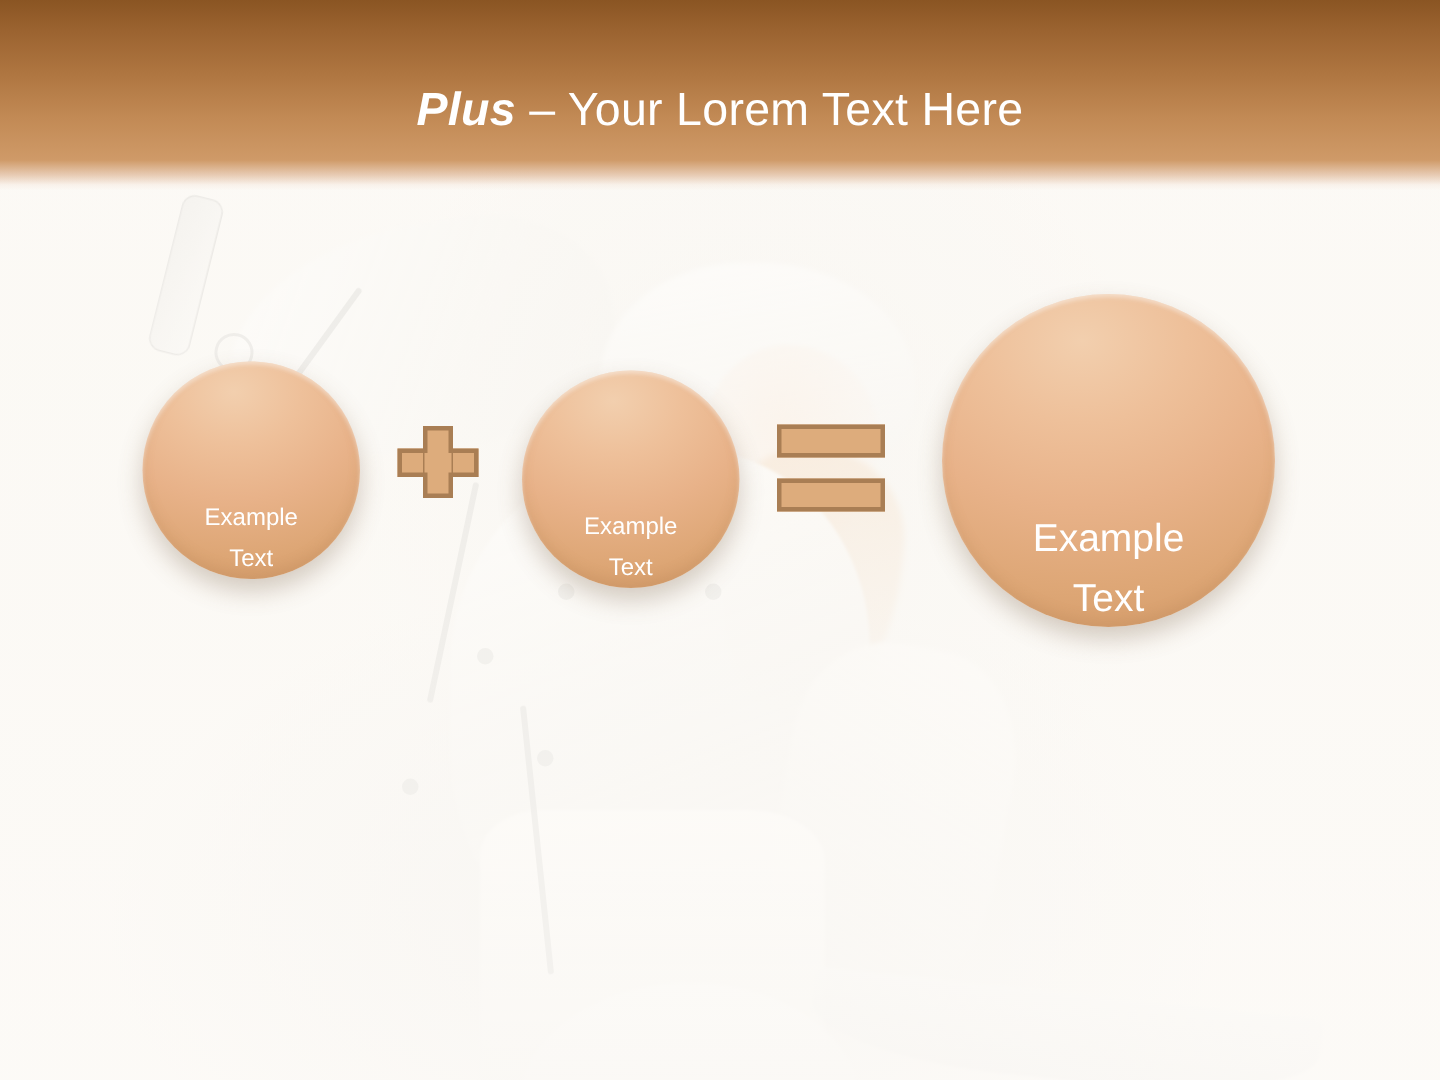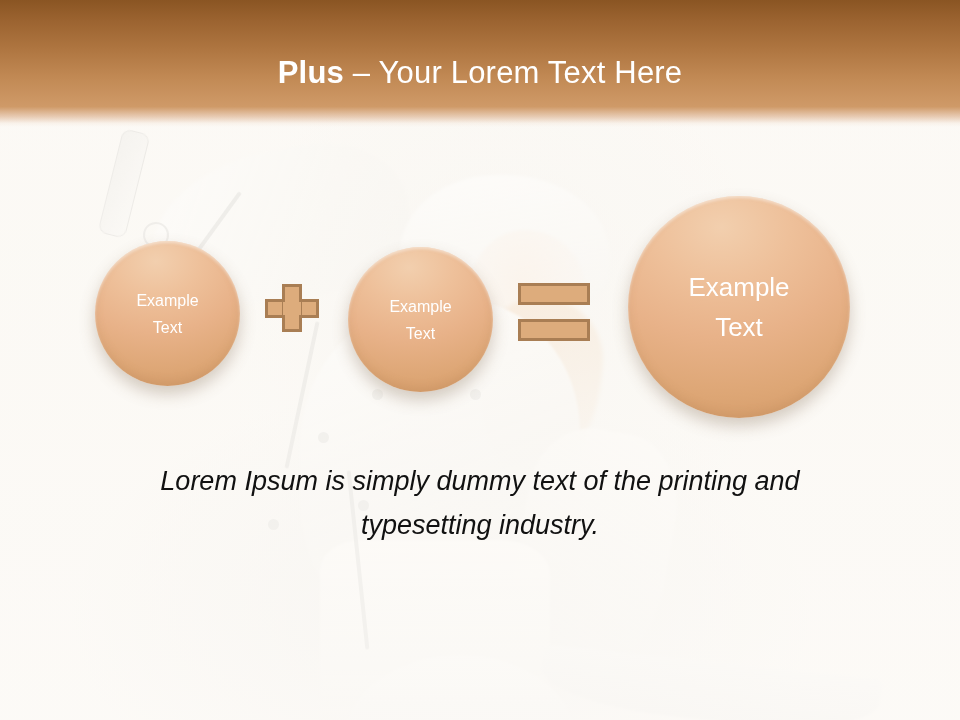--- a/index.html
+++ b/index.html
@@ -169,28 +169,29 @@
     width: 960px;
     text-align: center;
     color: #ffffff;
     font-size: 31px;
     line-height: 40px;
     letter-spacing: 0.2px;
     white-space: pre;
   }
   .header-title .lead {
     font-weight: bold;
+    font-style: italic;
   }
 
   
   .circle {
     position: absolute;
     border-radius: 50%;
     display: flex;
-    align-items: center;
+    align-items: flex-end;
     justify-content: center;
     text-align: center;
     color: #ffffff;
     background:
       radial-gradient(ellipse 120% 95% at 42% 14%,
         #f2cfae 0%,
         #eec09a 26%,
         #e8b289 52%,
         #dda675 80%,
         #d39a68 100%);
@@ -320,18 +321,14 @@
     <div class="bar bottom"></div>
   </div>
 
   <div class="circle circle-lg">
     <div>
       <span class="circle-label">Example</span>
       <span class="circle-label">Text</span>
     </div>
   </div>
 
-  <div class="caption">
-    <span>Lorem Ipsum is simply dummy text of the printing</span>
-    <span>and typesetting industry.</span>
-  </div>
 
 </div>
 
 </body></html>

